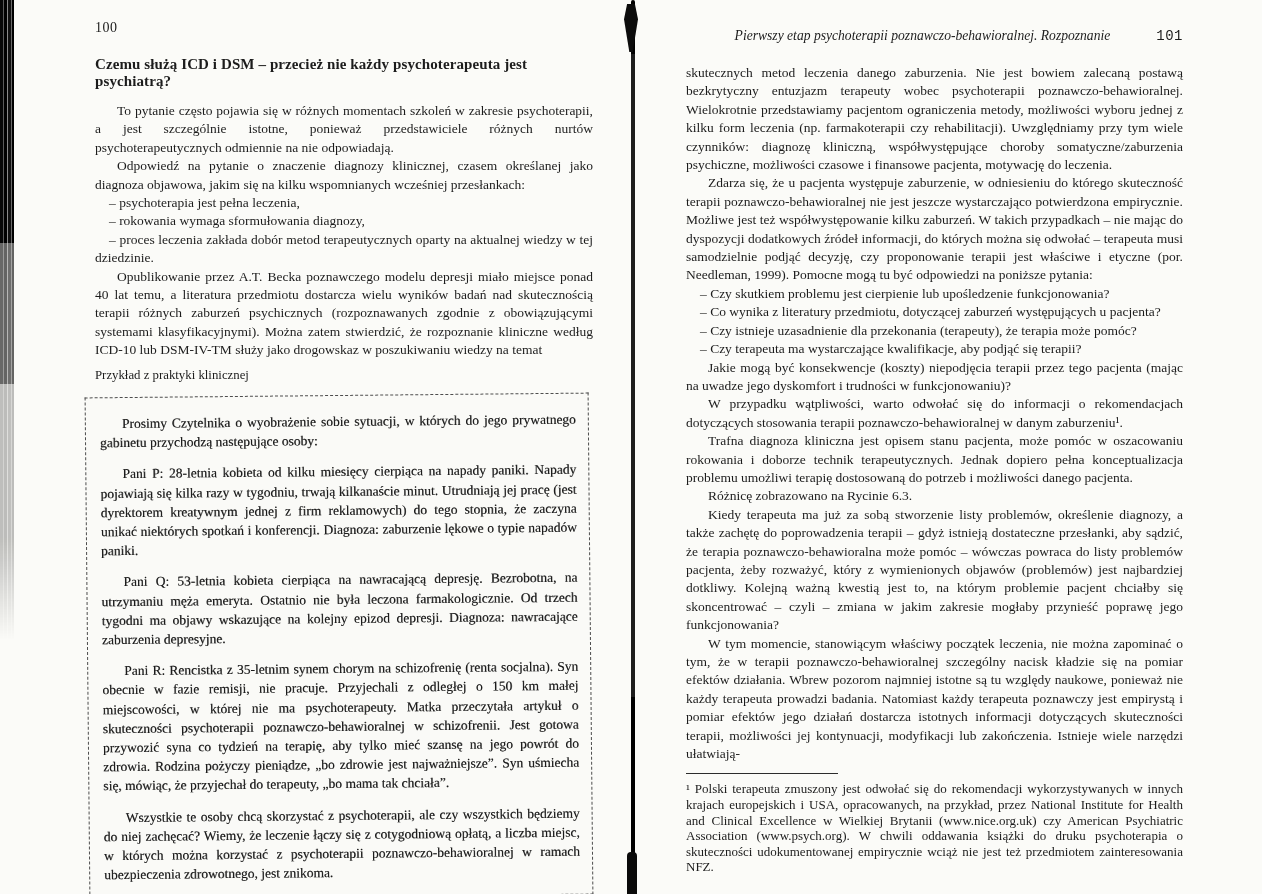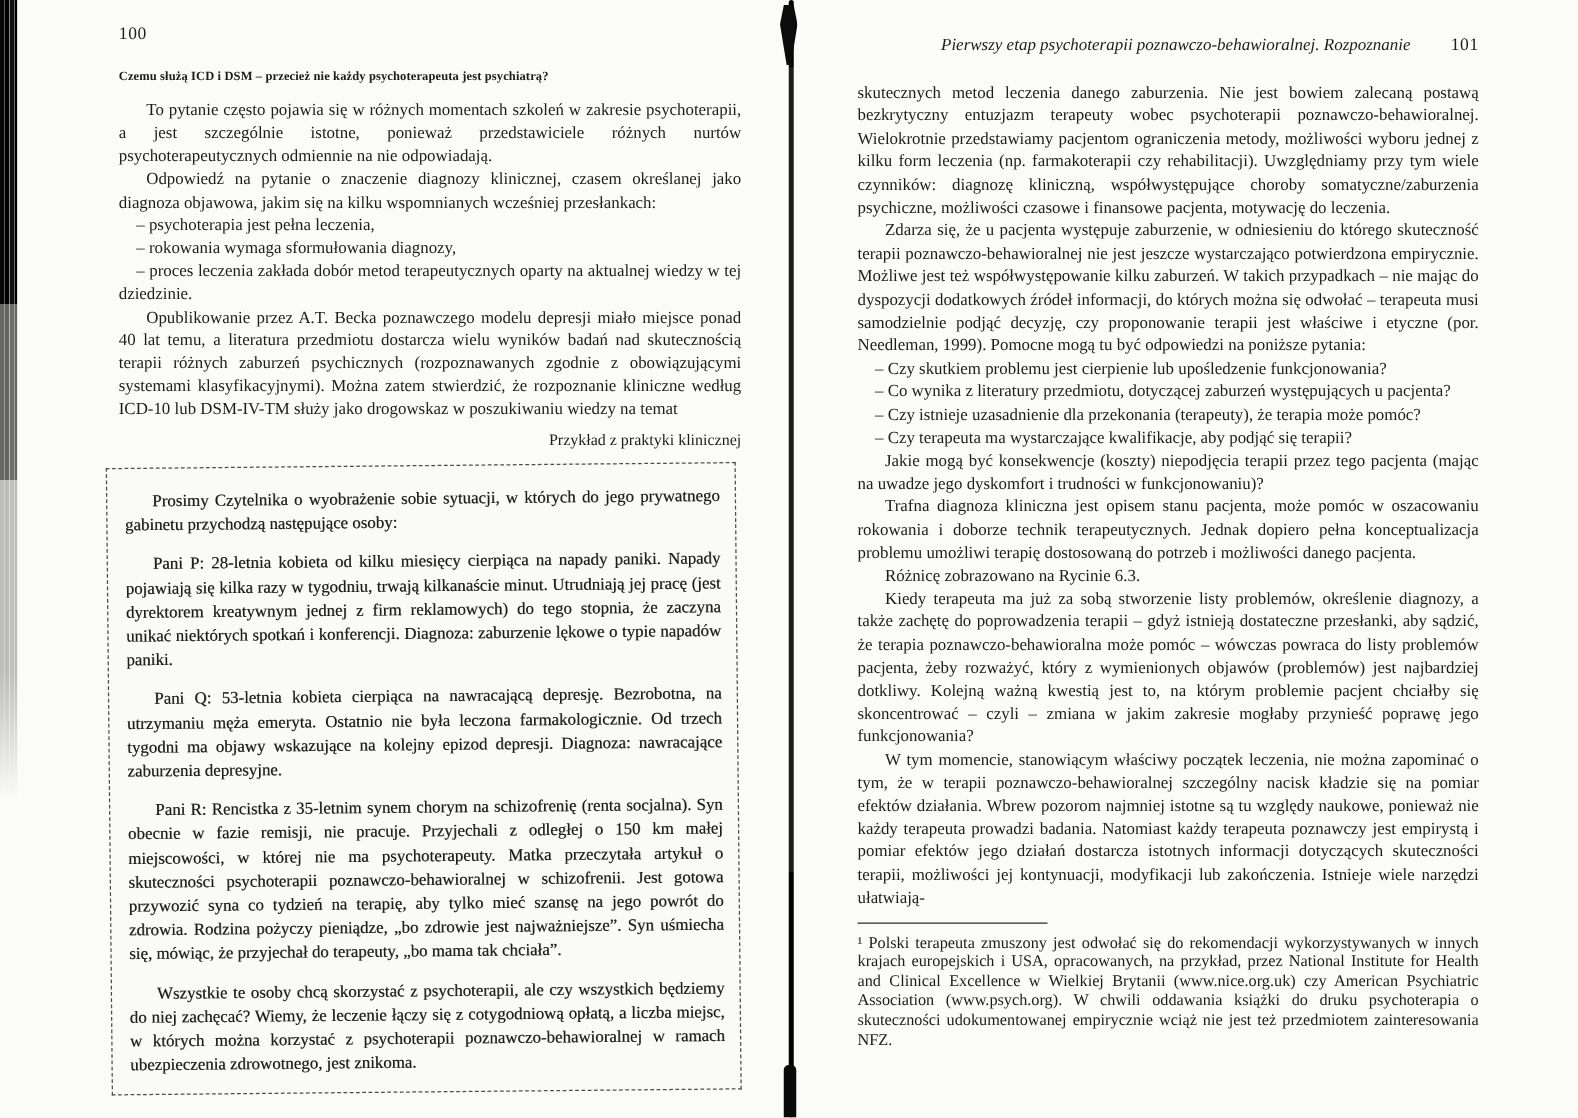--- a/index.html
+++ b/index.html
@@ -32,28 +32,28 @@
   .page-left { left:95px; top:20px; width:498px; }
   .page-right { left:686px; top:28px; width:497px; }
 
   .pg-header { display:flex; align-items:baseline; font-size:13.6px; margin-bottom:20px; }
   .pg-num { font-size:14px; letter-spacing:.5px; }
   .italic { font-style:italic; }
   .page-left .pg-running { flex:1; text-align:center; }
   .page-left .pg-spacer { width:34px; }
   .page-right .pg-spacer { flex:1; }
   .page-right .pg-running { text-align:right; }
-  .page-right .pg-num { margin-left:32px; }
+  .page-right .pg-num { margin-left:46px;font-family:Liberation Mono, monospace; }
 
-  .chapter-question { font-size:10px; font-weight:bold; margin:4px 0 12px 0; letter-spacing:.1px; }
+  .chapter-question { font-size:15px; font-weight:bold; margin:4px 0 12px 0; letter-spacing:.1px; }
 
   .body { font-size:13.5px; line-height:18.4px; text-align:justify; }
   .indent { text-indent:22px; }
   .dash { text-indent:14px; }
-  .example-label { font-size:12.8px; margin-top:8px;text-align:right; }
+  .example-label { font-size:12.8px; margin-top:8px; }
 
   .case-box {
     margin-top:12px; margin-left:-8px; width:504px;
     border:1.5px dashed #4d4d4d;
     padding:16px 12px 14px 14px;
     transform:rotate(-0.55deg);
     background:rgba(250,250,247,.6);
   }
   .case-box .body { line-height:19.2px; text-shadow:0.35px 0 0 rgba(20,20,20,.55); }
   .case-box .body + .body { margin-top:12px; }
@@ -107,20 +107,21 @@
 
     <p class="body">skutecznych metod leczenia danego zaburzenia. Nie jest bowiem zalecaną postawą bezkrytyczny entuzjazm terapeuty wobec psychoterapii poznawczo-behawioralnej. Wielokrotnie przedstawiamy pacjentom ograniczenia metody, możliwości wyboru jednej z kilku form leczenia (np. farmakoterapii czy rehabilitacji). Uwzględniamy przy tym wiele czynników: diagnozę kliniczną, współwystępujące choroby somatyczne/zaburzenia psychiczne, możliwości czasowe i finansowe pacjenta, motywację do leczenia.</p>
     <p class="body indent">Zdarza się, że u pacjenta występuje zaburzenie, w odniesieniu do którego skuteczność terapii poznawczo-behawioralnej nie jest jeszcze wystarczająco potwierdzona empirycznie. Możliwe jest też współwystępowanie kilku zaburzeń. W takich przypadkach – nie mając do dyspozycji dodatkowych źródeł informacji, do których można się odwołać – terapeuta musi samodzielnie podjąć decyzję, czy proponowanie terapii jest właściwe i etyczne (por. Needleman, 1999). Pomocne mogą tu być odpowiedzi na poniższe pytania:</p>
 
     <p class="body dash">– Czy skutkiem problemu jest cierpienie lub upośledzenie funkcjonowania?</p>
     <p class="body dash">– Co wynika z literatury przedmiotu, dotyczącej zaburzeń występujących u pacjenta?</p>
     <p class="body dash">– Czy istnieje uzasadnienie dla przekonania (terapeuty), że terapia może pomóc?</p>
     <p class="body dash">– Czy terapeuta ma wystarczające kwalifikacje, aby podjąć się terapii?</p>
 
     <p class="body indent">Jakie mogą być konsekwencje (koszty) niepodjęcia terapii przez tego pacjenta (mając na uwadze jego dyskomfort i trudności w funkcjonowaniu)?</p>
+    <p class="body indent">W przypadku wątpliwości, warto odwołać się do informacji o rekomendacjach dotyczących stosowania terapii poznawczo-behawioralnej w danym zaburzeniu¹.</p>
     <p class="body indent">Trafna diagnoza kliniczna jest opisem stanu pacjenta, może pomóc w oszacowaniu rokowania i doborze technik terapeutycznych. Jednak dopiero pełna konceptualizacja problemu umożliwi terapię dostosowaną do potrzeb i możliwości danego pacjenta.</p>
     <p class="body indent">Różnicę zobrazowano na Rycinie 6.3.</p>
     <p class="body indent">Kiedy terapeuta ma już za sobą stworzenie listy problemów, określenie diagnozy, a także zachętę do poprowadzenia terapii – gdyż istnieją dostateczne przesłanki, aby sądzić, że terapia poznawczo-behawioralna może pomóc – wówczas powraca do listy problemów pacjenta, żeby rozważyć, który z wymienionych objawów (problemów) jest najbardziej dotkliwy. Kolejną ważną kwestią jest to, na którym problemie pacjent chciałby się skoncentrować – czyli – zmiana w jakim zakresie mogłaby przynieść poprawę jego funkcjonowania?</p>
     <p class="body indent">W tym momencie, stanowiącym właściwy początek leczenia, nie można zapominać o tym, że w terapii poznawczo-behawioralnej szczególny nacisk kładzie się na pomiar efektów działania. Wbrew pozorom najmniej istotne są tu względy naukowe, ponieważ nie każdy terapeuta prowadzi badania. Natomiast każdy terapeuta poznawczy jest empirystą i pomiar efektów jego działań dostarcza istotnych informacji dotyczących skuteczności terapii, możliwości jej kontynuacji, modyfikacji lub zakończenia. Istnieje wiele narzędzi ułatwiają-</p>
 
     <div class="footnote-block">
       <div class="footnote-rule"></div>
       <p class="footnote">¹ Polski terapeuta zmuszony jest odwołać się do rekomendacji wykorzystywanych w innych krajach europejskich i USA, opracowanych, na przykład, przez National Institute for Health and Clinical Excellence w Wielkiej Brytanii (www.nice.org.uk) czy American Psychiatric Association (www.psych.org). W chwili oddawania książki do druku psychoterapia o skuteczności udokumentowanej empirycznie wciąż nie jest też przedmiotem zainteresowania NFZ.</p>
     </div>
   </div>

